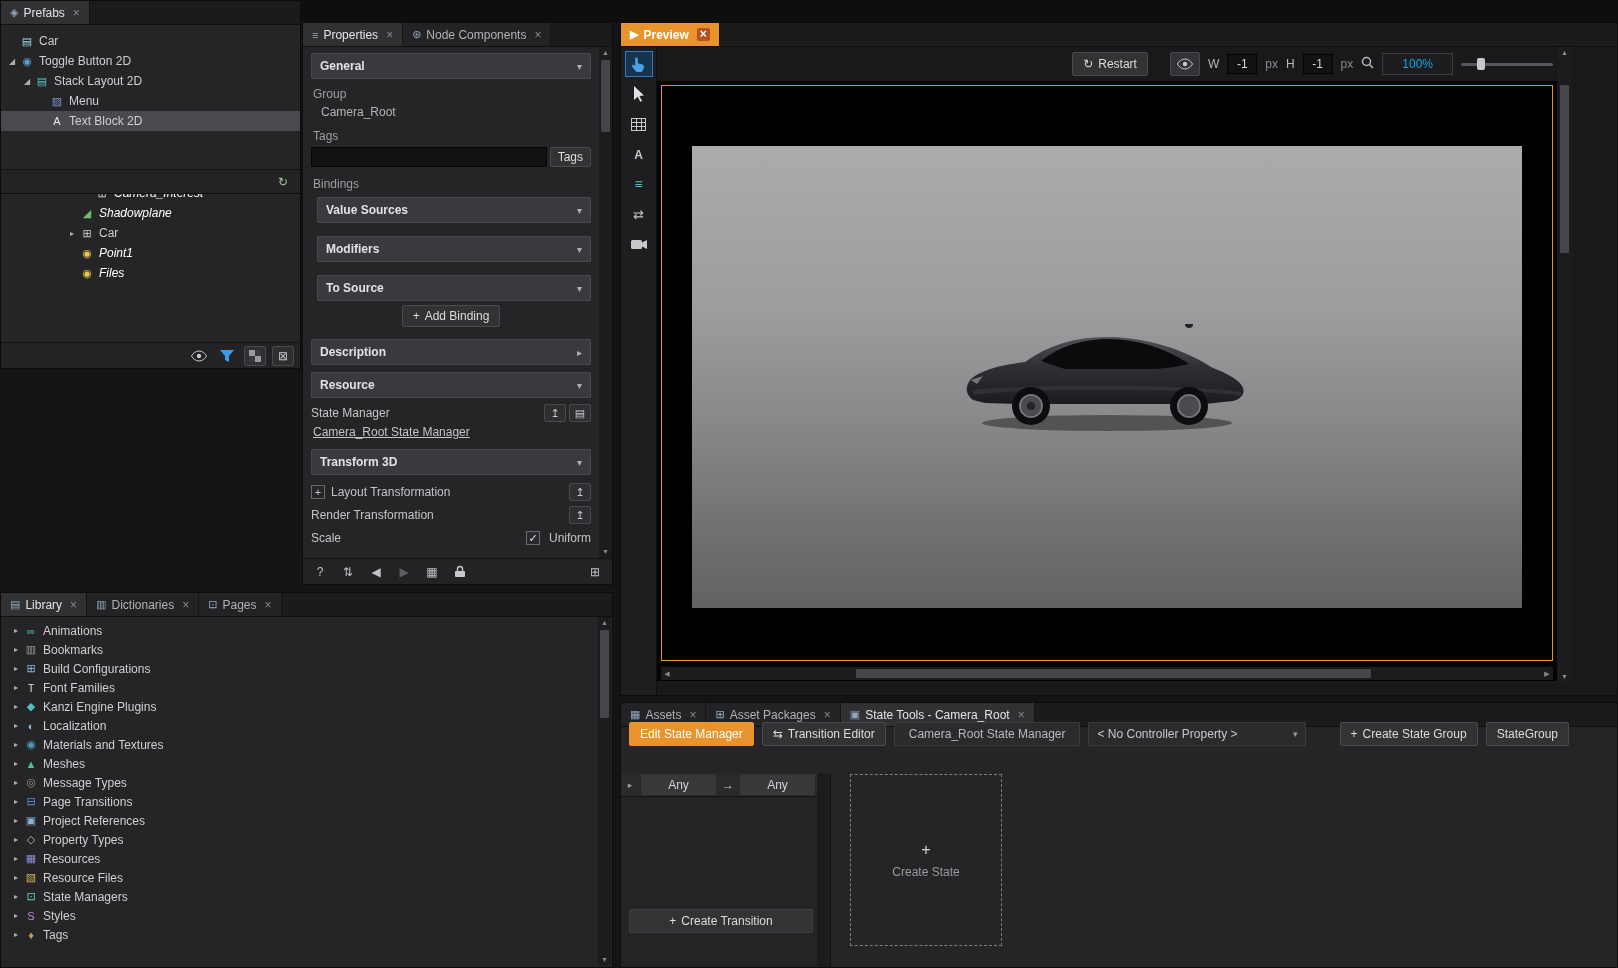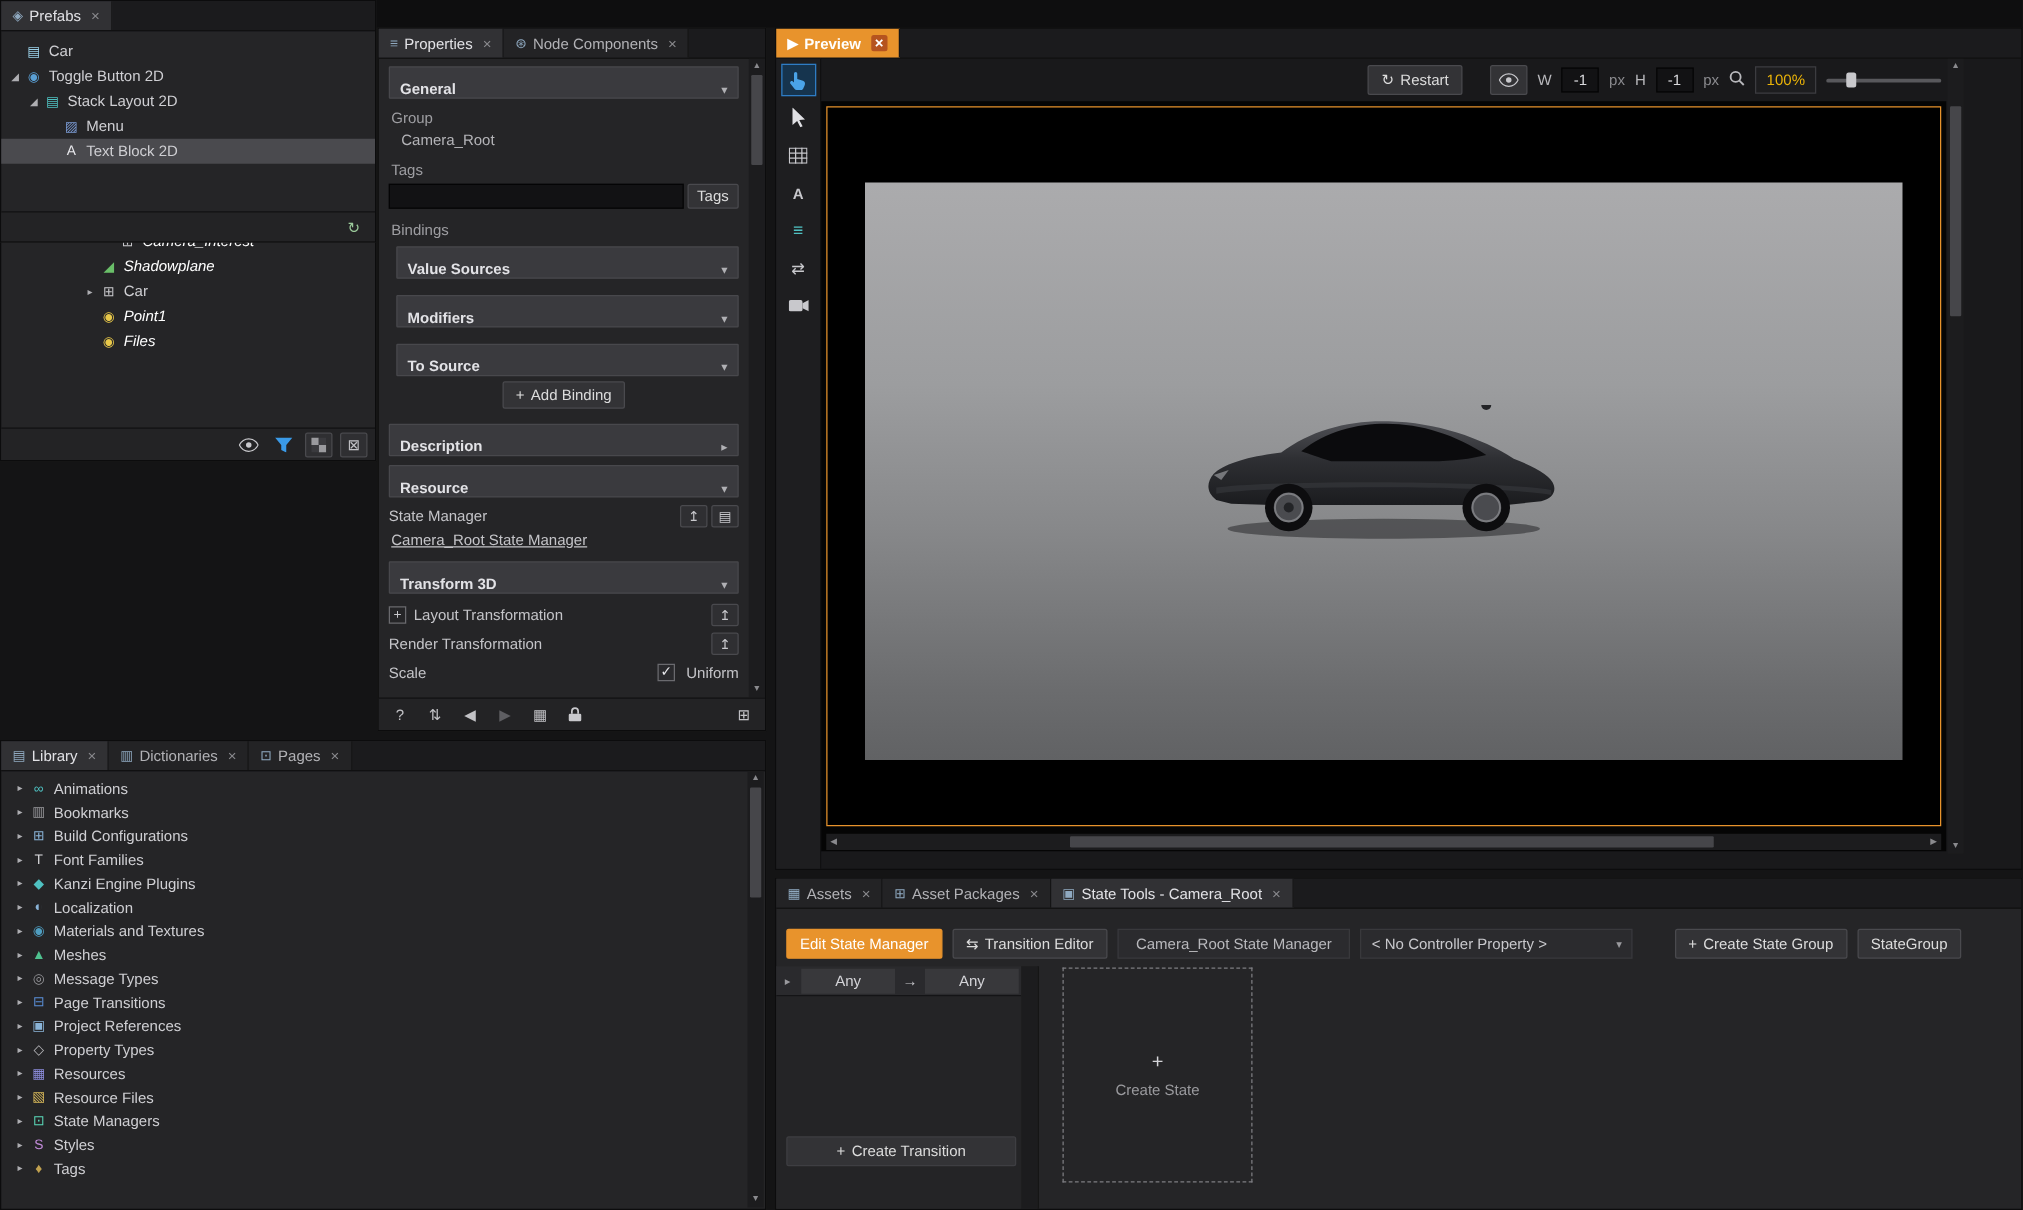--- a/index.html
+++ b/index.html
@@ -27,21 +27,21 @@
 .texp{flex:0 0 14px;width:14px;font-size:8px;color:#aeaeb2;text-align:center}
 .ticon{flex:0 0 16px;width:16px;text-align:center;font-size:11px}
 .tlabel{margin-left:4px;color:#cfcfd3}
 .tlabel.it{font-style:italic}
 .tlabel.blue{color:#ffffff}
 .tlabel.orange{color:#e8a33d}
 .pfooter{position:absolute;left:0;right:0;bottom:0;height:26px;background:#232325;border-top:1px solid #121213;display:flex;align-items:center;gap:6px;padding:0 6px}
 .fico{display:flex;align-items:center;justify-content:center;width:22px;height:20px;color:#c2c2c6;font-size:12px}
 .fico.boxed{background:#2f2f32;border:1px solid #4a4a4e;border-radius:2px}
 .fico.dim{color:#5e5e62}
-.sec-h{height:26px;background:#3a3a3e;border:1px solid #48484c;border-radius:1px;display:flex;align-items:flex-end;padding:0 8px;font-weight:bold;color:#e2e2e6}
+.sec-h{height:26px;background:#3a3a3e;border:1px solid #48484c;border-radius:1px;display:flex;align-items:center;padding:0 8px;font-weight:bold;color:#e2e2e6}
 .sec-h .chev{margin-left:auto;color:#b0b0b4;font-size:10px;font-weight:normal}
 .sec-h.sub{margin-left:6px}
 .plabel{color:#9e9ea2;margin:2px 0 4px 2px}
 .pvalue{color:#b4b4b8;margin:0 0 10px 10px}
 .tags-row{display:flex;gap:3px;margin:2px 0 10px 0}
 .tin{flex:1;background:#121214;border:1px solid #040405;color:#d8d8dc;height:20px;padding:0 4px;font-size:12px;outline:none}
 .btn{display:inline-flex;align-items:center;justify-content:center;gap:5px;background:#333336;border:1px solid #4a4a4e;color:#dcdcdc;height:24px;padding:0 10px;border-radius:2px;font-size:12px;white-space:nowrap;cursor:default}
 .btn.sm{height:20px;padding:0 7px}
 .btn.orange{background:#e8932c;border-color:#e8932c;color:#fff}
 .center-row{display:flex;justify-content:center;margin:2px 0 12px 0}
@@ -55,21 +55,21 @@
 .sthumb{position:absolute;left:2px;right:2px;background:#46464a;border-radius:1px}
 .sarrow{position:absolute;left:0;width:100%;text-align:center;font-size:7px;color:#8a8a8e;height:12px;line-height:12px}
 .hsbar{position:absolute;background:#1c1c1e}
 .hthumb{position:absolute;top:2px;bottom:2px;background:#46464a;border-radius:1px}
 .harrow{position:absolute;top:0;height:100%;width:12px;text-align:center;font-size:7px;color:#8a8a8e;line-height:13px}
 .tool{width:28px;height:26px;margin:4px auto;display:flex;align-items:center;justify-content:center;border:1px solid transparent}
 .tool.active{background:#16344e;border-color:#2f7cc4}
 .num-in{width:30px;height:20px;background:#121214;border:1px solid #040405;color:#d8d8dc;text-align:center;font-size:12px;outline:none}
 .unit{color:#8a8a8e}
 .tlabel-gray{color:#b8b8bc}
-.zoom-chip{height:22px;padding:0 8px;background:#1d1d1f;border:1px solid #3c3c40;display:flex;align-items:center;color:#eab308}
+.zoom-chip{height:22px;padding:0 19px;background:#1d1d1f;border:1px solid #3c3c40;display:flex;align-items:center;color:#0ea5e9}
 .slider{position:relative;width:92px;height:14px}
 .slider .track{position:absolute;left:0;right:0;top:6px;height:3px;background:#58585c;border-radius:2px}
 .slider .handle{position:absolute;left:16px;top:1px;width:8px;height:12px;background:#c8c8cc;border-radius:2px}
 .tr-header{display:flex;align-items:center;height:24px;background:#2a2a2d;border-bottom:1px solid #141416}
 .tr-arrow{flex:0 0 18px;text-align:center;color:#9a9a9e;font-size:9px}
 .tr-cell{flex:1;height:20px;margin:2px;background:#38383b;display:flex;align-items:center;justify-content:center;color:#d4d4d8}
 .tr-arr2{flex:0 0 20px;text-align:center;color:#c8c8cc}
 .create-state{position:absolute;left:18px;top:1px;width:152px;height:172px;border:1px dashed #7e7e82;display:flex;flex-direction:column;align-items:center;justify-content:center;gap:6px}
 .cs-plus{color:#d4d4d8;font-size:16px}
 .cs-label{color:#9a9a9e}
@@ -567,21 +567,21 @@
         <span class="tico">⊞</span>
         <span class="tlbl">Asset Packages</span>
         <span class="tclose">×</span>
       </div>
       <div class="ptab active">
         <span class="tico">▣</span>
         <span class="tlbl">State Tools - Camera_Root</span>
         <span class="tclose">×</span>
       </div>
     </div>
-  <div class="toolbar-row" style="top:39px;left:8px;right:48px;height:26px">
+  <div class="toolbar-row" style="top:18px;left:8px;right:48px;height:26px">
     <button class="btn orange">Edit State Manager</button>
     <button class="btn">
       <span>⇆</span>
       <span>Transition Editor</span>
     </button>
     <span class="mgr-chip">Camera_Root State Manager</span>
     <span class="dd">
       <span>&lt; No Controller Property &gt;</span>
       <span class="caret">▾</span>
     </span>

